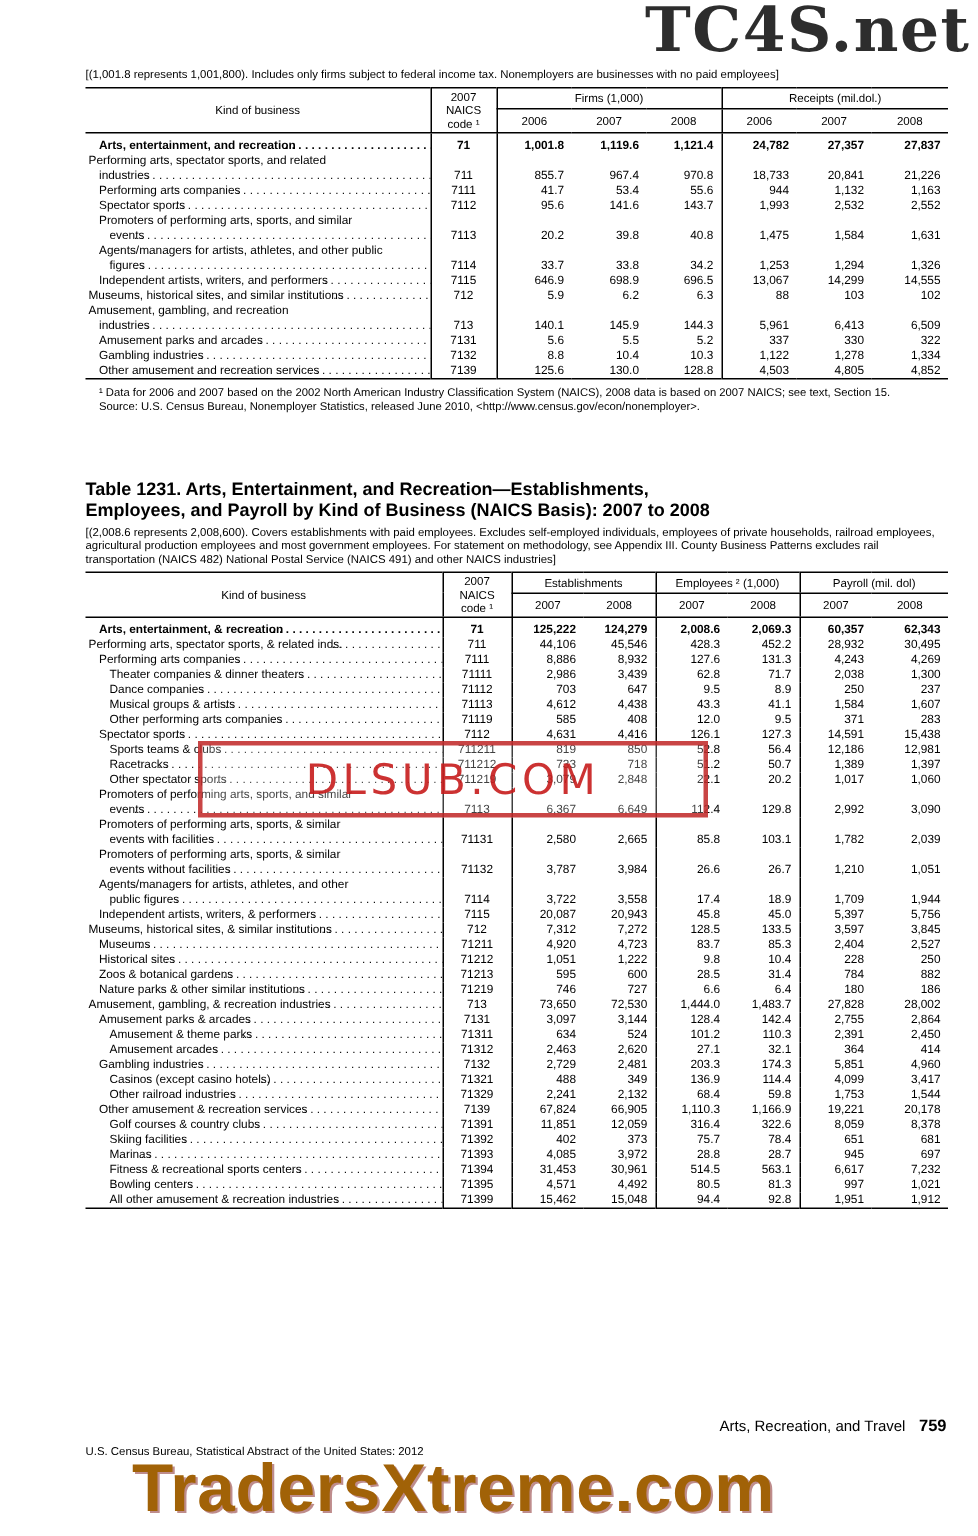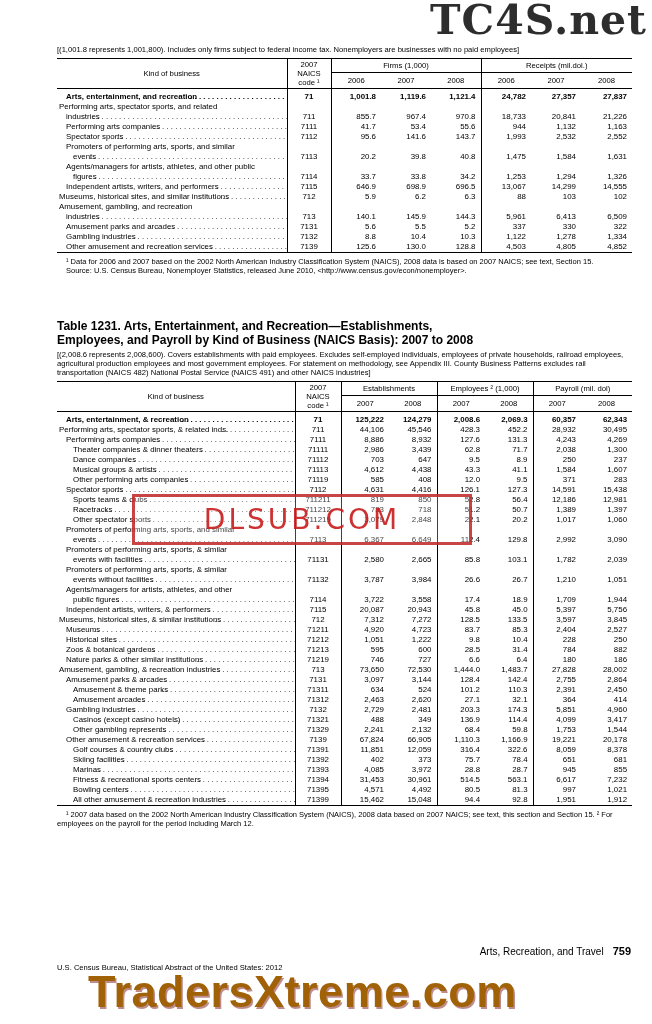--- a/index.html
+++ b/index.html
@@ -619,21 +619,21 @@
             <td class="code">71321</td>
             <td class="num">488</td>
             <td class="num">349</td>
             <td class="num gdiv">136.9</td>
             <td class="num">114.4</td>
             <td class="num gdiv">4,099</td>
             <td class="num">3,417</td>
           </tr>
           <tr>
             <td class="stub ind2">
-              <span class="lbl">Other gambling represents</span>
+              <span class="lbl">Other railroad industries</span>
             </td>
             <td class="code">71329</td>
             <td class="num">2,241</td>
             <td class="num">2,132</td>
             <td class="num gdiv">68.4</td>
             <td class="num">59.8</td>
             <td class="num gdiv">1,753</td>
             <td class="num">1,544</td>
           </tr>
           <tr>
@@ -675,21 +675,21 @@
           <tr>
             <td class="stub ind2">
               <span class="lbl">Marinas</span>
             </td>
             <td class="code">71393</td>
             <td class="num">4,085</td>
             <td class="num">3,972</td>
             <td class="num gdiv">28.8</td>
             <td class="num">28.7</td>
             <td class="num gdiv">945</td>
-            <td class="num">855</td>
+            <td class="num">697</td>
           </tr>
           <tr>
             <td class="stub ind2">
               <span class="lbl">Fitness &amp; recreational sports centers</span>
             </td>
             <td class="code">71394</td>
             <td class="num">31,453</td>
             <td class="num">30,961</td>
             <td class="num gdiv">514.5</td>
             <td class="num">563.1</td>
@@ -716,21 +716,20 @@
             <td class="num">15,462</td>
             <td class="num">15,048</td>
             <td class="num gdiv">94.4</td>
             <td class="num">92.8</td>
             <td class="num gdiv">1,951</td>
             <td class="num">1,912</td>
           </tr>
         </tbody>
     </table>
 
-    <p class="fnote first">¹ 2007 data based on the 2002 North American Industry Classification System (NAICS), 2008 data based on 2007 NAICS; see text, this section and Section 15. ² For employees on the payroll for the period including March 12.</p>
   </section>
 
   <div class="wm-mid">DLSUB.COM</div>
 
   <div class="pfoot-right">
     <span>Arts, Recreation, and Travel</span><span class="pnum">759</span>
   </div>
   <div class="pfoot-left">U.S. Census Bureau, Statistical Abstract of the United States: 2012</div>
 
   <div class="wm-bottom">TradersXtreme.com</div>

